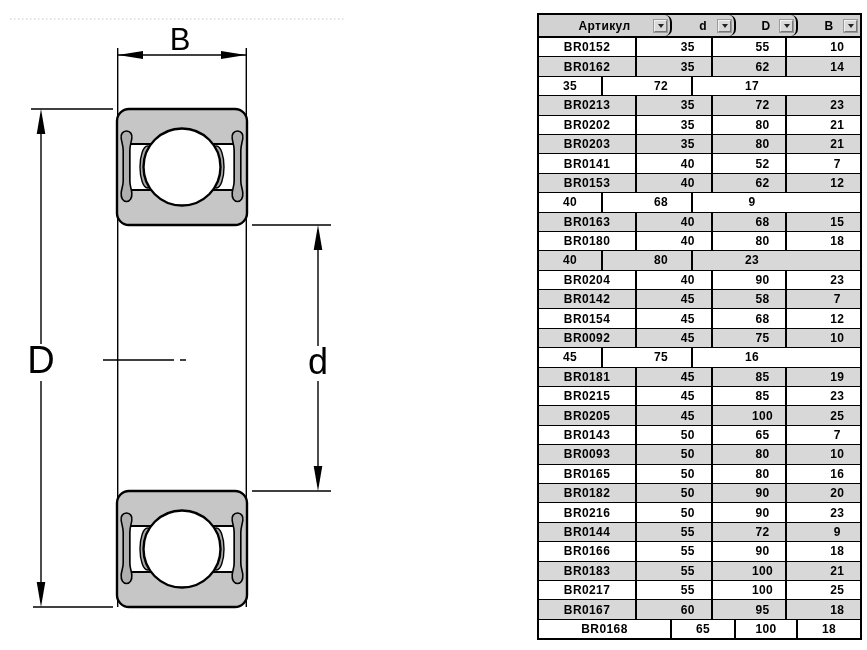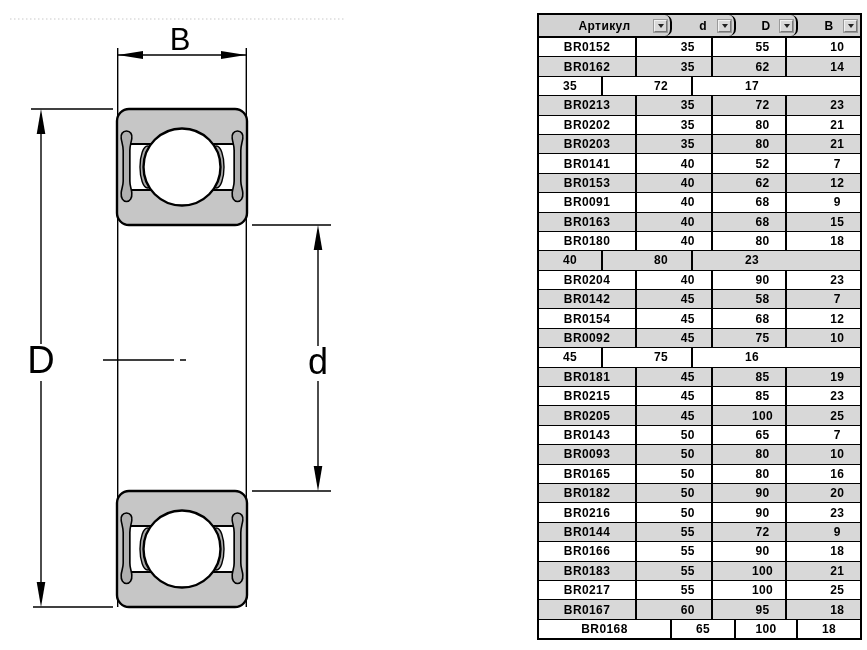--- a/index.html
+++ b/index.html
@@ -178,21 +178,20 @@
     <div class="td c3">52</div>
     <div class="td c4">7</div>
   </div>
       <div class="tr alt">
     <div class="td c1">BR0153</div>
     <div class="td c2">40</div>
     <div class="td c3">62</div>
     <div class="td c4">12</div>
   </div>
       <div class="tr">
-    <div class="td c1">BR0091</div>
     <div class="td c2">40</div>
     <div class="td c3">68</div>
     <div class="td c4">9</div>
   </div>
       <div class="tr alt">
     <div class="td c1">BR0163</div>
     <div class="td c2">40</div>
     <div class="td c3">68</div>
     <div class="td c4">15</div>
   </div>

